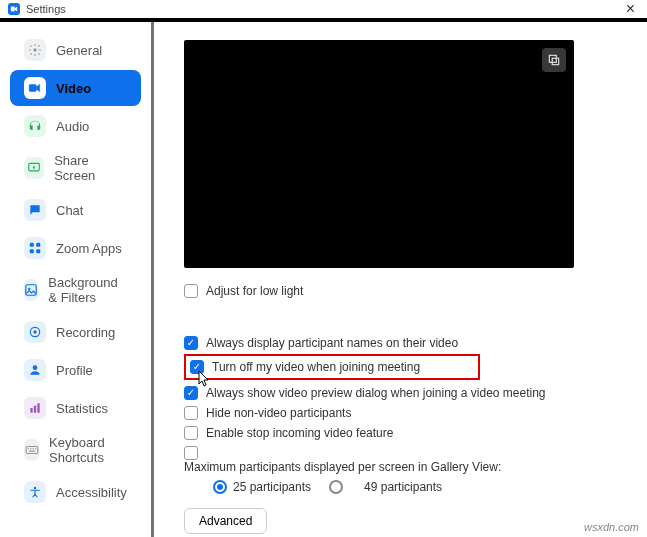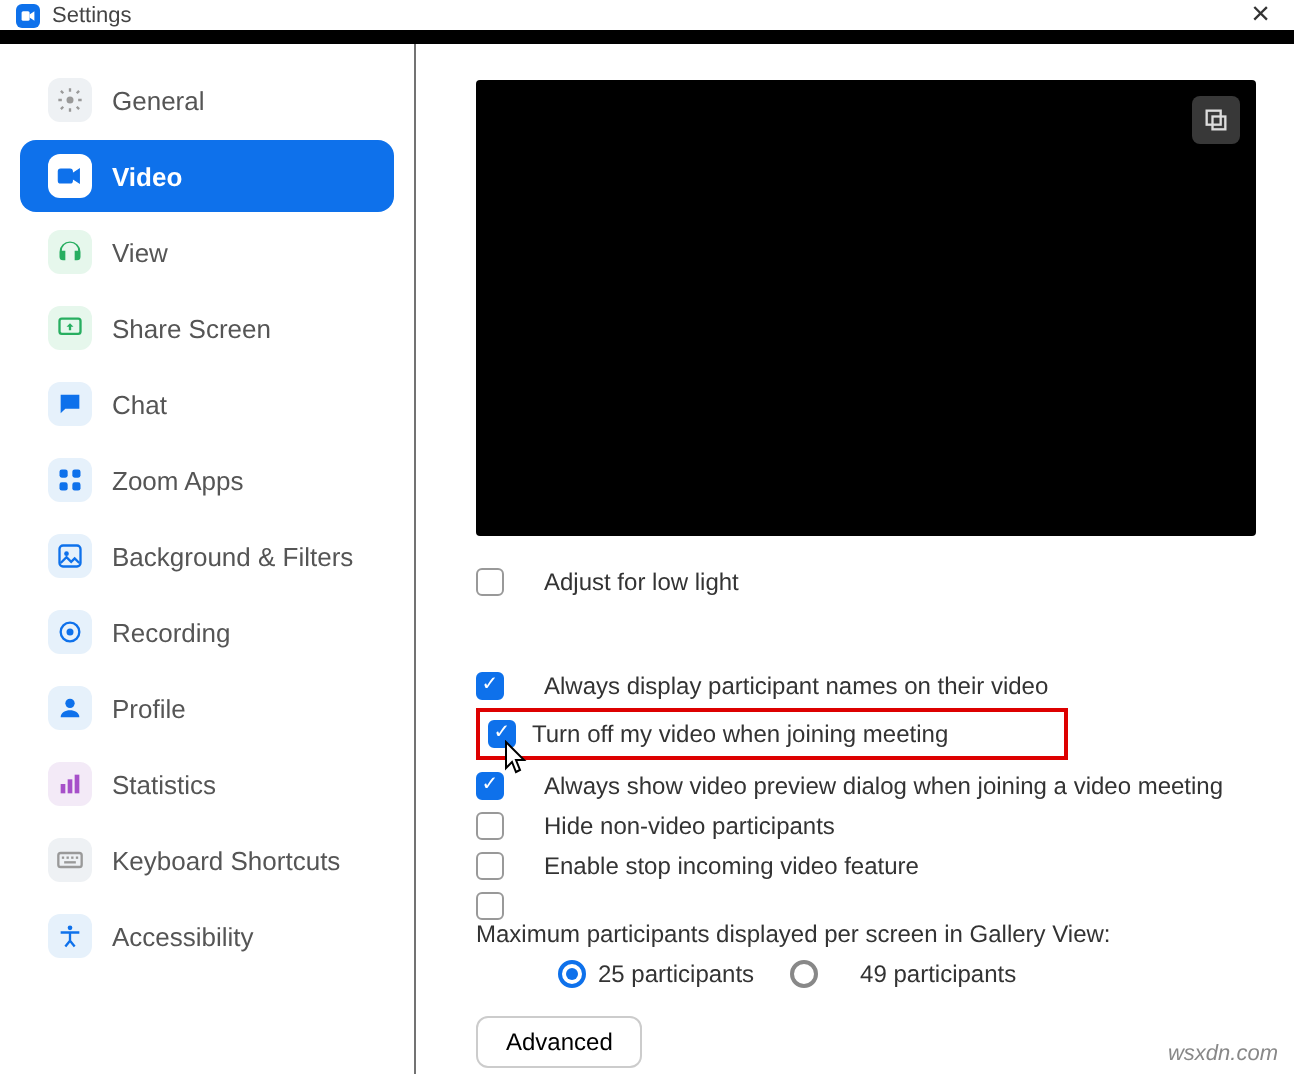--- a/index.html
+++ b/index.html
@@ -9,44 +9,44 @@
   color: #333;
   background: #fff;
   width: 647px;
   height: 537px;
   overflow: hidden;
 }
 .titlebar {
   display: flex; align-items: center; justify-content: space-between;
   padding: 4px 8px;
   height: 22px;
-  border-bottom: 7px solid #000000;
+  border-bottom: 4px solid #000000;
 }
 .titlebar-left { display: flex; align-items: center; gap: 6px; }
 .app-icon { width: 12px; height: 12px; background: #0e71eb; border-radius: 3px; display:flex;align-items:center;justify-content:center;}
 .app-icon svg { width:8px; height:8px; }
 .title-text { font-size: 11px; color: #444; }
 .close-x { font-size: 16px; line-height: 1; cursor: pointer; padding: 0 4px; }
 
 .content { display: flex; height: calc(100% - 22px); }
 .sidebar {
-  width: 208px;
+  width: 154px;
   padding: 8px 0 8px 0;
-  border-right: 1px solid #737373;
+  border-right: 3px solid #737373;
   overflow-y: auto;
 }
 .nav-item {
   display: flex; align-items: center; gap: 10px;
   padding: 7px 14px;
   margin: 2px 10px;
   border-radius: 8px;
   cursor: pointer;
   color: #555;
 }
-.nav-item.active { background: #0e71eb; color: #ffffff; }
+.nav-item.active { background: #0e71eb; color: #000000; }
 .nav-item.active .nav-icon { background: #fff; color:#0e71eb; }
 .nav-icon {
   width: 22px; height: 22px; border-radius: 6px;
   display: flex; align-items: center; justify-content: center;
   background: #eef1f4; color: #747487;
 }
 .nav-item.active .nav-icon svg path, .nav-item.active .nav-icon svg rect, .nav-item.active .nav-icon svg circle { fill:#0e71eb; stroke:#0e71eb;}
 .nav-label { font-size: 13px; }
 .nav-item.active .nav-label { font-weight: 600; }
 
@@ -63,21 +63,21 @@
   border-radius: 2px;
 }
 .preview-btn {
   position: absolute; top: 8px; right: 8px;
   width: 24px; height: 24px; border-radius: 4px;
   background: rgba(80,80,80,0.7); display:flex;align-items:center;justify-content:center;
   cursor:pointer;
 }
 .preview-btn svg { stroke:#ddd; fill:none; }
 
-.option-row { display: flex; align-items: flex-end; gap: 20px; margin-top: 10px; }
+.option-row { display: flex; align-items: flex-end; gap: 8px; margin-top: 10px; }
 .option-row.tight { margin-top: 6px; }
 .checkbox {
   width: 14px; height: 14px; border: 1px solid #999; border-radius: 3px;
   display: flex; align-items: center; justify-content: center;
   cursor: pointer; flex-shrink: 0; background:#fff;
 }
 .checkbox.checked { background: #0e71eb; border-color: #0e71eb; }
 .checkbox.checked::after { content:"✓"; color:#fff; font-size:10px; line-height:1; }
 .radio {
   width: 14px; height: 14px; border: 2px solid #0e71eb; border-radius: 50%;
@@ -87,21 +87,21 @@
 .radio.selected::after { content:""; width:6px; height:6px; background:#0e71eb; border-radius:50%; }
 .opt-label { font-size: 12px; color: #333; }
 
 .highlight-box { border: 2px solid #d00; padding: 4px 6px 4px 4px; margin-top:4px; display:inline-flex; align-items:flex-end; gap:8px; position:relative; width: 296px; }
 .cursor {
   position: absolute; left: 12px; top: 14px; pointer-events:none;
 }
 
 .section-gap { height: 32px; }
 .plain-text { font-size:12px; color:#333; }
-.radio-row { display:flex; align-items:center; gap:6px; margin-top:6px; margin-left:12px;padding-left:29px;}
+.radio-row { display:flex; align-items:center; gap:6px; margin-top:6px; padding-left:29px;}
 .radio-group { display:flex; gap:18px; }
 
 .adv-btn {
   margin-top: 14px; padding: 5px 14px; font-size:12px;
   background:#fff; border:1px solid #ccc; border-radius:6px; cursor:pointer;
 }
 
 .watermark { position:absolute; bottom:4px; right:8px; font-size:11px; color:#888;font-style:italic; }
 
 
@@ -146,21 +146,21 @@
         </span>
       <span class="nav-label">Video</span>
     </div>
 
     <div class="nav-item">
       <span class="nav-icon" style="background:#e6f7ec;color:#27ae60;">
           <svg width="14" height="14" viewBox="0 0 24 24">
             <path d="M12 3a9 9 0 0 0-9 9v4a3 3 0 0 0 3 3h2v-8H5a7 7 0 1 1 14 0h-3v8h2a3 3 0 0 0 3-3v-4a9 9 0 0 0-9-9z" fill="#27ae60"></path>
           </svg>
         </span>
-      <span class="nav-label">View</span>
+      <span class="nav-label">Audio</span>
     </div>
 
     <div class="nav-item">
       <span class="nav-icon" style="background:#e6f7ec;color:#27ae60;">
           <svg width="14" height="14" viewBox="0 0 24 24">
             <rect x="3" y="4" width="18" height="13" rx="2" fill="none" stroke="#27ae60" stroke-width="2"></rect>
             <path d="M12 8l-3 3h2v3h2v-3h2z" fill="#27ae60"></path>
           </svg>
         </span>
       <span class="nav-label">Share Screen</span>

